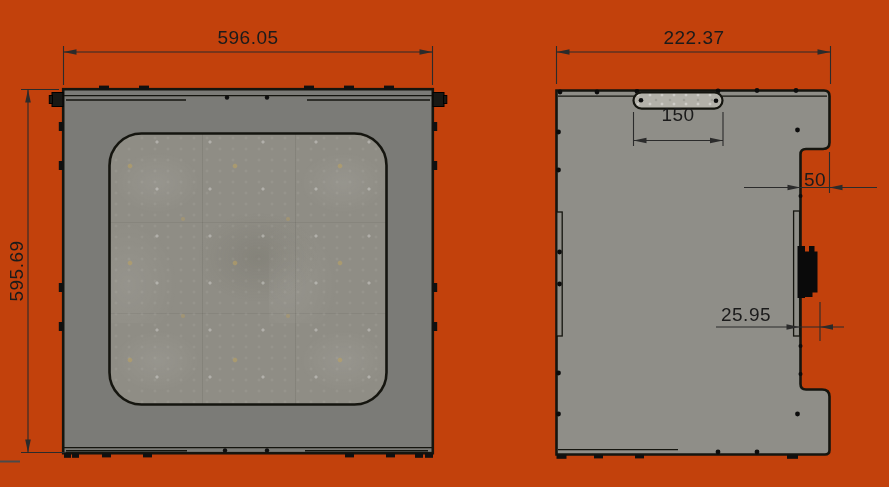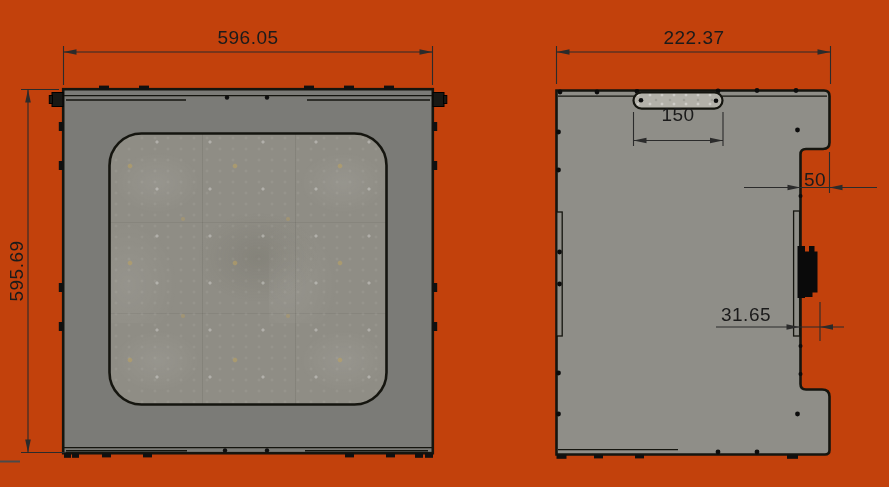--- a/index.html
+++ b/index.html
@@ -224,15 +224,15 @@
   <div class="dim-label" style="left:188px;top:28px;width:120px;">596.05</div>
 
   <div class="dim-label rot" style="left:-43px;top:261px;width:120px;">595.69</div>
 
   <div class="dim-label" style="left:634px;top:28px;width:120px;">222.37</div>
 
   <div class="dim-label" style="left:648px;top:105px;width:60px;">150</div>
 
   <div class="dim-label" style="left:795px;top:162px;width:40px;margin-top:8px;">50</div>
 
-  <div class="dim-label" style="left:686px;top:305px;width:120px;">31.65</div>
+  <div class="dim-label" style="left:686px;top:305px;width:120px;">25.95</div>
 
 </div>
 
 </body></html>

